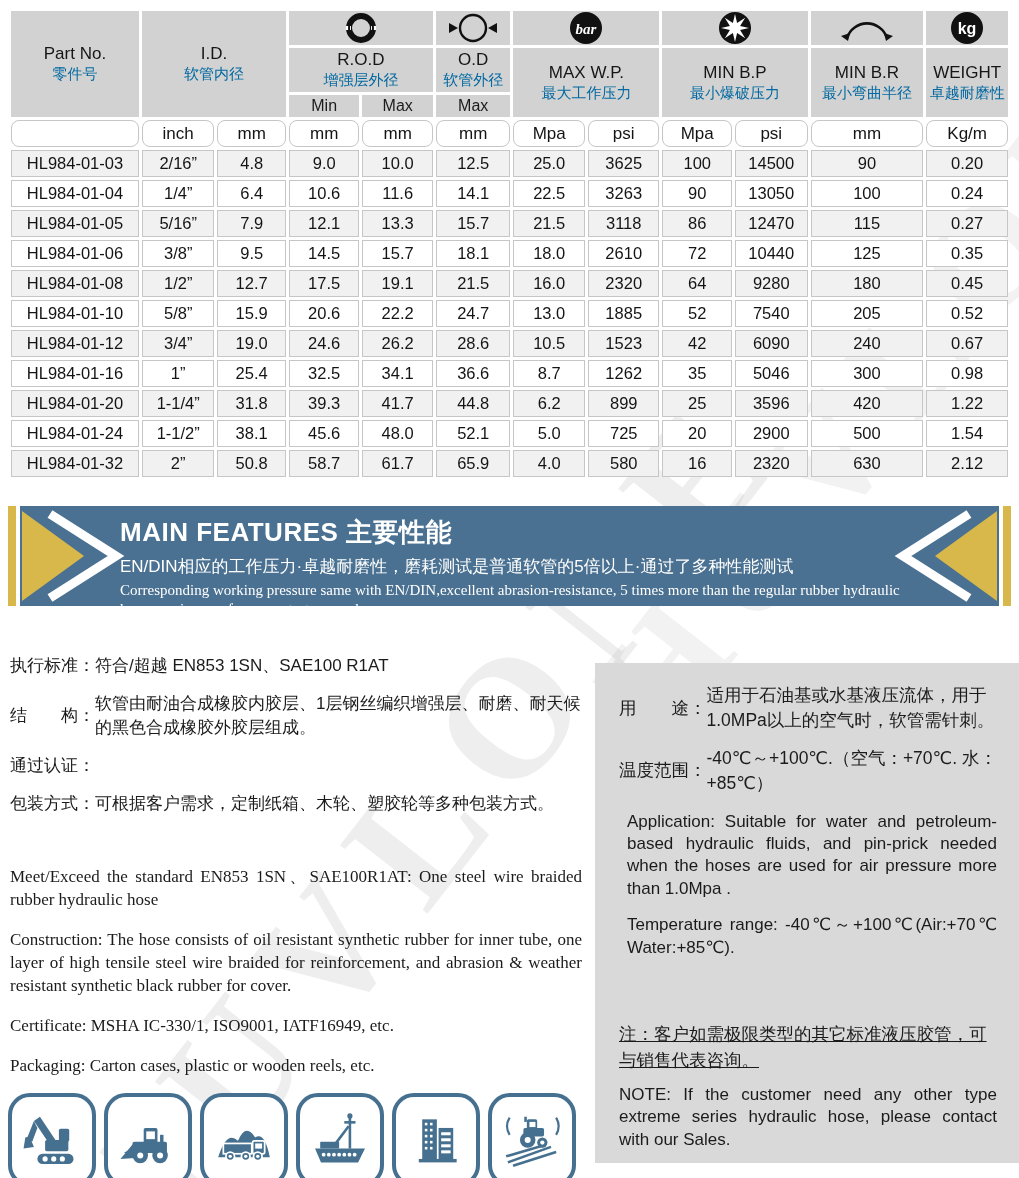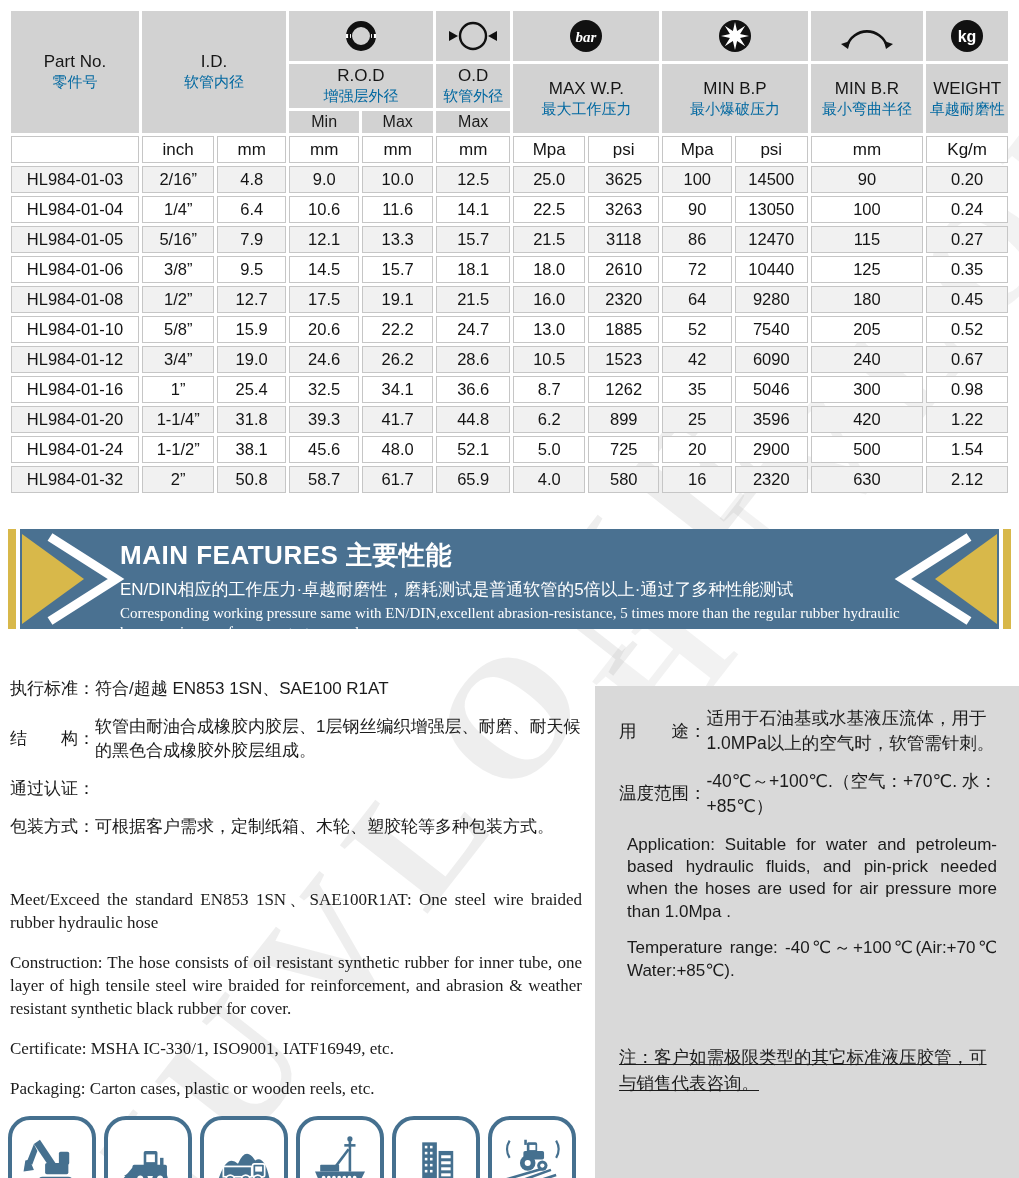--- a/index.html
+++ b/index.html
@@ -13,32 +13,32 @@
     font-weight:bold;color:rgba(90,90,90,0.10);white-space:nowrap;
     transform-origin:0 0;pointer-events:none;
   }
   .wm1{left:20px;top:1185px;font-size:170px;letter-spacing:28px;transform:rotate(-52deg);}
   .wm2{left:560px;top:660px;font-size:150px;letter-spacing:22px;transform:rotate(-52deg);color:rgba(90,90,90,0.08);}
   .content{position:relative;z-index:1;}
   
   .tbl-wrap{padding:8px 8px 0 8px;}
   table{border-collapse:separate;border-spacing:3px;table-layout:fixed;width:1003px;}
   th{background:#d2d2d2;font-weight:normal;padding:0;text-align:center;vertical-align:middle;}
-  .r1 th{height:50px;margin-left:16px;}
+  .r1 th{height:34px;margin-left:16px;}
   .r2 th{height:44px;}
   .r3 th{height:22px;font-size:16px;}
   .hdr-en{font-size:17px;line-height:1.2;color:#161616;}
   .hdr-cn{font-size:15px;line-height:1.3;color:#0369a1;}
   td{background:#fff;border:1px solid #c6c6c6;text-align:center;vertical-align:middle;
      font-size:16.5px;height:25px;padding:0;color:#141414;}
   tr.alt td{background:#f1f1f1;}
-  tr.units td{font-size:17px;}
+  tr.units td{font-size:17px;border-radius:8px;}
   .hicon{display:block;margin:0 auto;}
   
-  .banner-row{display:flex;align-items:stretch;margin:33px 8px 0 8px;height:100px;}
+  .banner-row{display:flex;align-items:stretch;margin:26px 8px 0 8px;height:100px;}
   .gold-bar{width:8px;background:#d8b84a;}
   .gap{width:4px;background:#fff;}
   .banner{flex:1;background:#4a7191;position:relative;overflow:hidden;}
   .chev{position:absolute;top:0;height:100px;width:105px;}
   .chev.left{left:0;}
   .chev.right{right:0;transform:scaleX(-1);}
   .banner-text{position:absolute;left:100px;top:9px;right:70px;color:#fff;}
   .banner-title{font-size:26px;font-weight:bold;letter-spacing:0.5px;}
   .banner-sub-cn{font-size:17px;margin-top:5px;}
   .banner-sub-en{font-family:"Liberation Serif","DejaVu Serif",serif;font-size:15px;
@@ -403,20 +403,21 @@
             <span class="spec-label">温度范围：</span>
             <span class="spec-text">-40℃～+100℃.（空气：+70℃. 水：+85℃）</span>
           </div>
         </div>
       <div class="panel-paras" id="panel-paras">
           <p>Application: Suitable for water and petroleum-based hydraulic fluids, and pin-prick needed when the hoses are used for air pressure more than 1.0Mpa .</p>
           <p>Temperature range: -40℃～+100℃(Air:+70℃ Water:+85℃).</p>
         </div>
       <div class="panel-note">
         <p class="cn">注：客户如需极限类型的其它标准液压胶管，可与销售代表咨询。</p>
+        <p class="en">NOTE: If the customer need any other type extreme series hydraulic hose, please contact with our Sales.</p>
       </div>
     </div>
 
     <div class="app-icons" id="app-icons">
         <div class="app-box">
           <svg width="62" height="62" viewBox="0 0 72 72">
             <g class="blue">
               <polygon points="34,42 15,14 22,9 40,36"></polygon>
               <polygon points="15,14 7,34 13,38 19,22"></polygon>
               <polygon points="5,33 3,46 15,44 10,32"></polygon>

